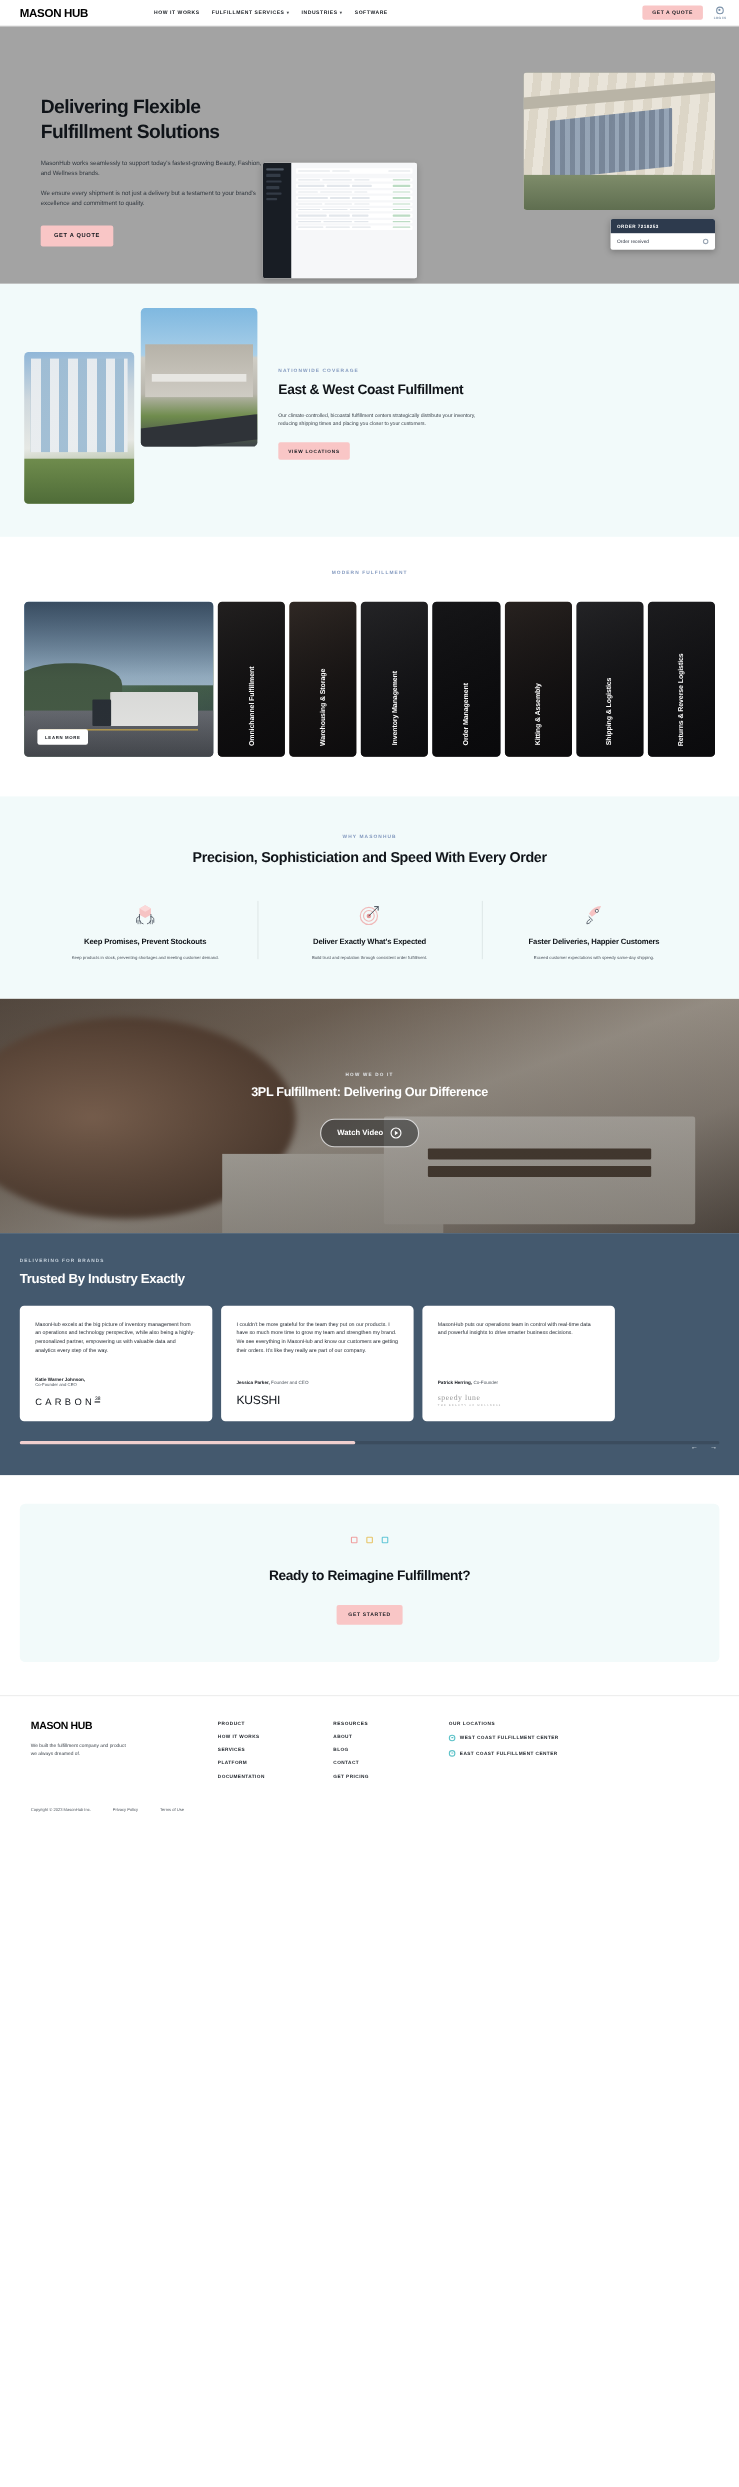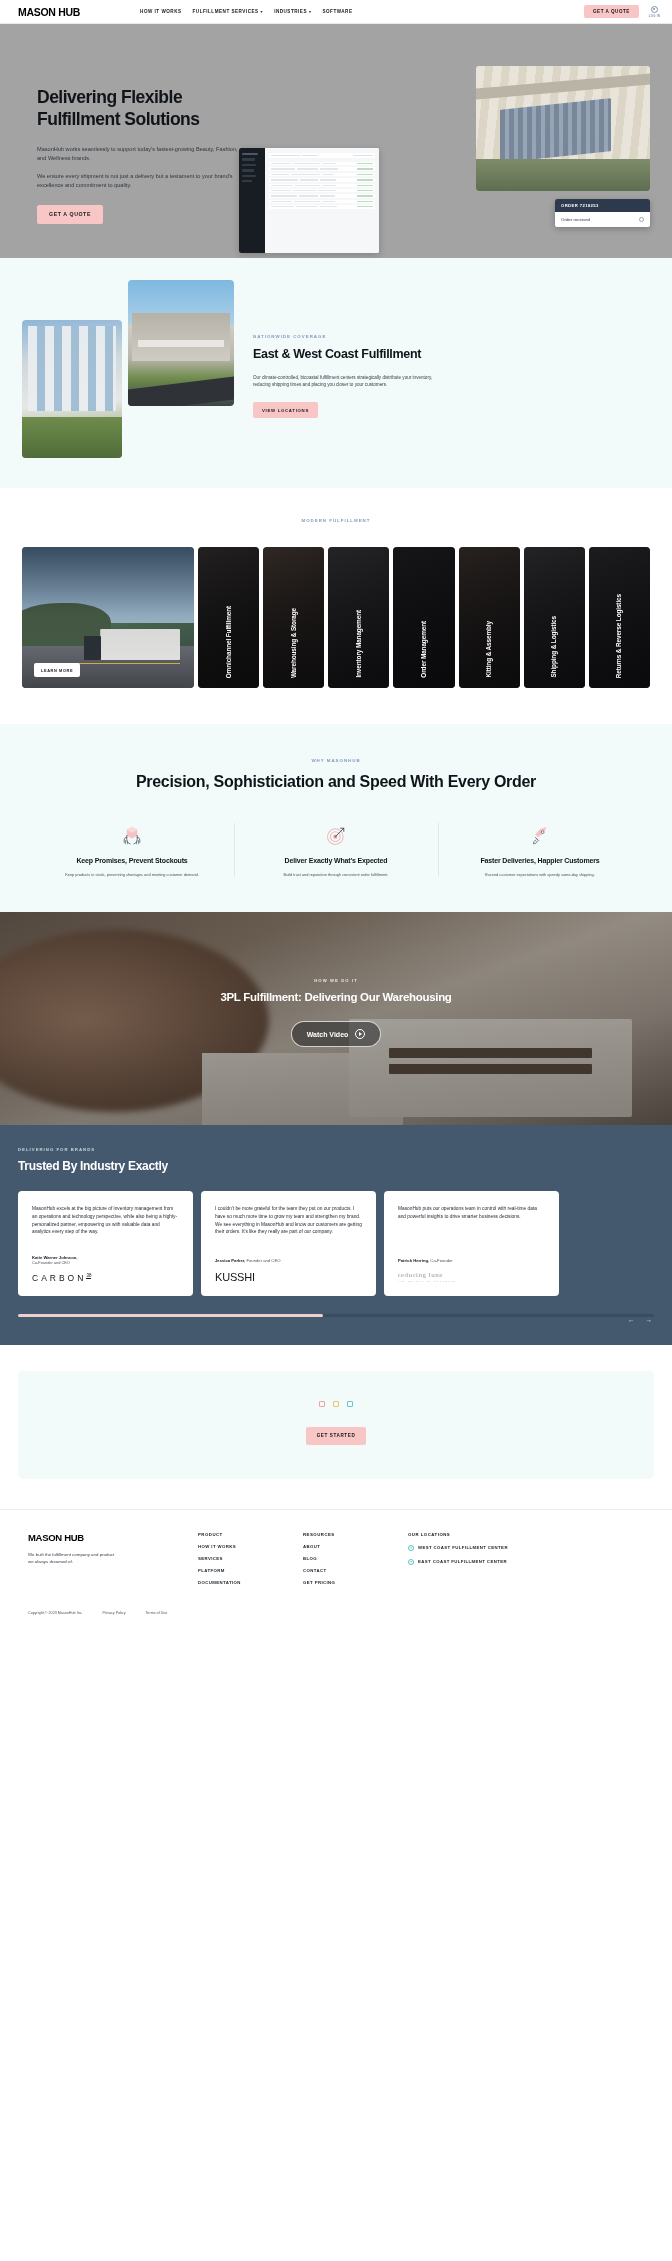--- a/index.html
+++ b/index.html
@@ -151,21 +151,21 @@
   .cv1 { background: linear-gradient(150deg,#4a4440,#231f1d 60%,#14110f); }
   .cv2 { background: linear-gradient(150deg,#6d5a4c,#3a2f28 55%,#1b1613); }
   .cv3 { background: linear-gradient(150deg,#4f4f52,#2c2c2f 60%,#151517); }
   .cv4 { background: linear-gradient(150deg,#2a2a2c,#151517 60%,#08080a); }
   .cv5 { background: linear-gradient(150deg,#58493f,#2d2521 58%,#151110); }
   .cv6 { background: linear-gradient(150deg,#4d4d50,#29292c 58%,#111113); }
   .cv7 { background: linear-gradient(150deg,#3a3a3d,#202023 58%,#0d0d0f); }
 
   
   .why { background: #f2fafa; padding: 34px 0 34px; text-align: center; }
-  .why-h2 { font-size: 16px; font-weight: bold; line-height: 1.3; letter-spacing: -0.3px; margin-top: 9px; color: #101419; }
+  .why-h2 { font-size: 13px; font-weight: bold; line-height: 1.3; letter-spacing: -0.3px; margin-top: 9px; color: #101419; }
   .feats { display: flex; margin-top: 28px; padding: 0 30px; }
   .feat { flex: 1; padding: 0 14px; position: relative; }
   .feat + .feat::before { content: ''; position: absolute; left: 0; top: 2px; bottom: 2px; width: 1px; background: #dfe8e8; }
   .feat-ic { height: 30px; display: flex; align-items: center; justify-content: center; }
   .feat-t { font-size: 7px; font-weight: bold; line-height: 1.3; letter-spacing: -0.15px; color: #101419; margin-top: 5px; }
   .feat-p { font-size: 3.9px; line-height: 1.6; color: #4a525c; margin-top: 7px; padding: 0 8px; }
 
   
   .video { position: relative; height: 213px; overflow: hidden;
     background: linear-gradient(160deg,#6b5c50 0%,#8d7c6c 26%,#c9bfb2 52%,#b3a89c 74%,#6e6258 100%); }
@@ -469,21 +469,21 @@
     </div>
   </div>
 
   <div class="video">
     <div class="blur1"></div>
       <div class="box2"></div>
       <div class="box1"></div>
       <div class="vshade"></div>
     <div class="video-c">
       <div class="video-eyebrow">HOW WE DO IT</div>
-      <h2 class="video-h2">3PL Fulfillment: Delivering Our Warehousing</h2>
+      <h2 class="video-h2">3PL Fulfillment: Delivering Our Difference</h2>
       <button class="btn-watch">
         <span>Watch Video</span>
         <span class="play">
             <i></i>
           </span>
       </button>
     </div>
   </div>
 
   <div class="testi">
@@ -502,40 +502,41 @@
         <div class="tquote">I couldn't be more grateful for the team they put on our products. I have so much more time to grow my team and strengthen my brand. We see everything in MasonHub and know our customers are getting their orders. It's like they really are part of our company.</div>
         <div class="tmeta">
           <div class="tname"><span>Jessica Parker,</span> <span class="trole-inline">Founder and CEO</span></div>
           <div class="tlogo logo-kusshi">KUSSHI</div>
         </div>
       </div>
       <div class="tcard">
         <div class="tquote">MasonHub puts our operations team in control with real-time data and powerful insights to drive smarter business decisions.</div>
         <div class="tmeta">
           <div class="tname"><span>Patrick Herring,</span> <span class="trole-inline">Co-Founder</span></div>
-          <div class="tlogo logo-dl"><span>reducing lune</span><small>THE BEAUTY OF WELLNESS</small></div>
+          <div class="tlogo logo-dl"><span>speedy lune</span><small>THE BEAUTY OF WELLNESS</small></div>
         </div>
       </div>
     </div>
     <div class="tbar">
         <i></i>
       </div>
     <div class="tarrows">
       <span>←</span>
       <span>→</span>
     </div>
   </div>
 
   <div class="cta-wrap">
     <div class="cta">
       <div class="dots">
         <span class="dot d1"></span>
         <span class="dot d2"></span>
         <span class="dot d3"></span>
       </div>
+      <h2 class="cta-h2">Ready to Reimagine Fulfillment?</h2>
       <button class="btn-started">GET STARTED</button>
     </div>
   </div>
 
   <div class="footer">
     <div class="f-top">
       <div class="f-brand">
         <div class="f-logo">MASON HUB</div>
         <div class="f-tag">We built the fulfillment company and product we always dreamed of.</div>
       </div>

